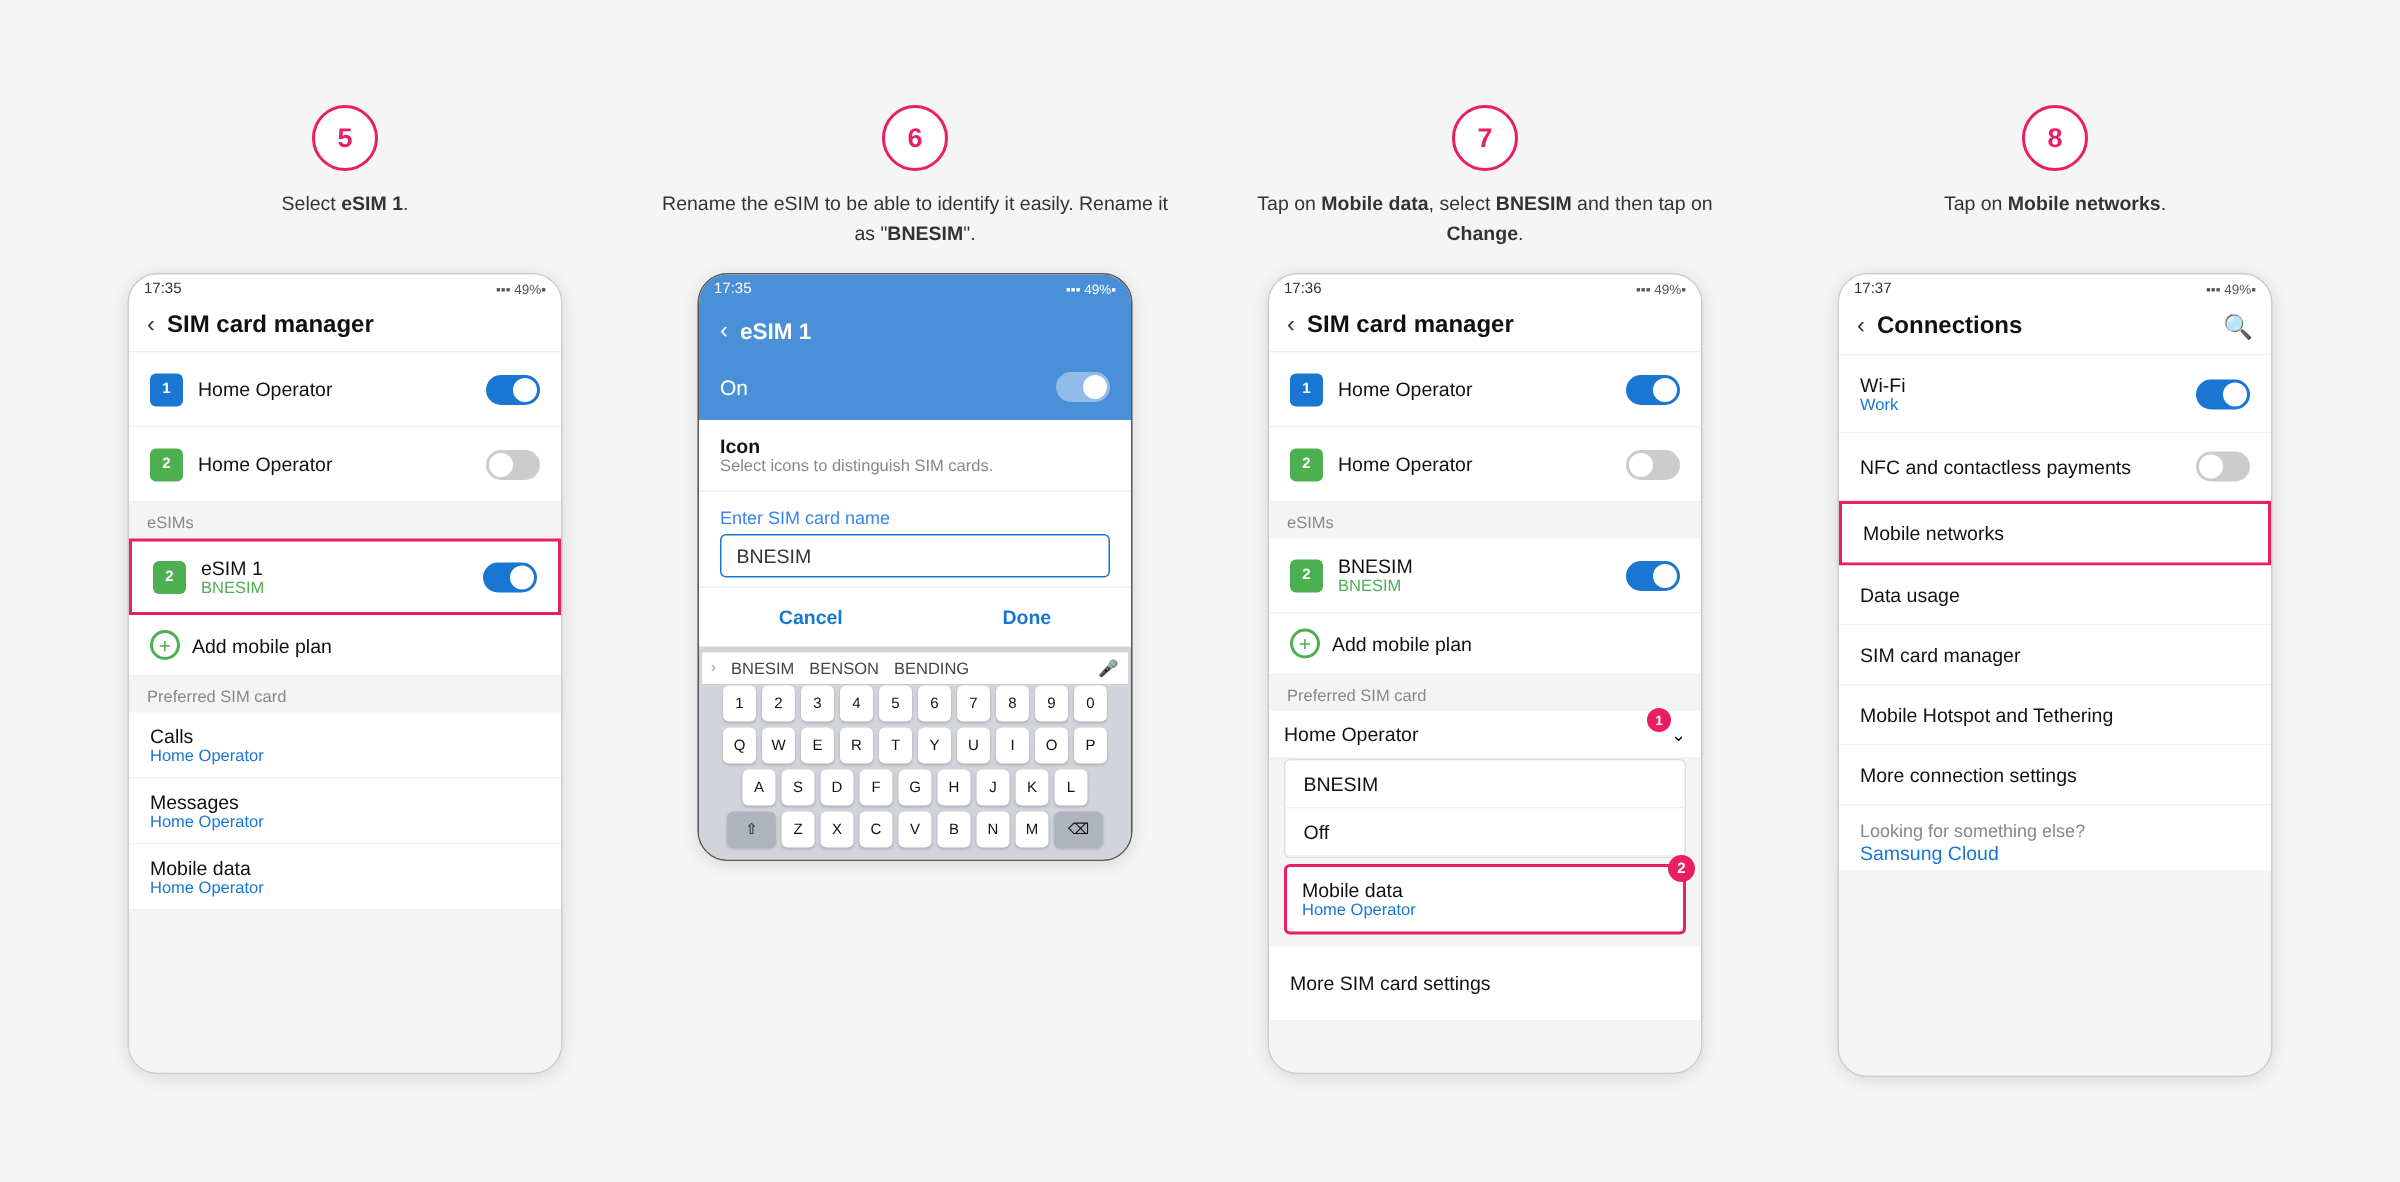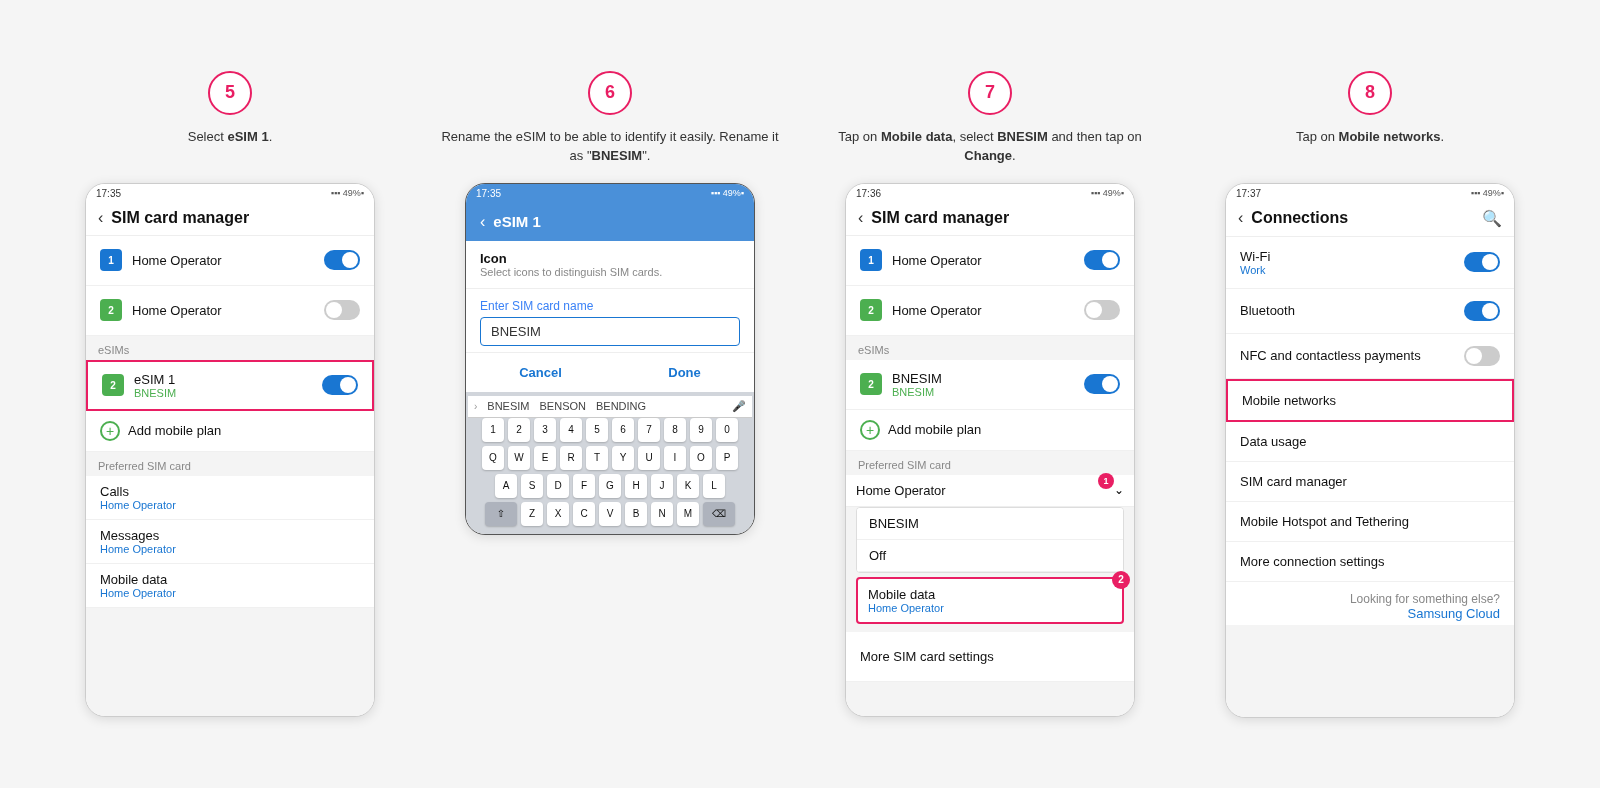--- a/index.html
+++ b/index.html
@@ -465,21 +465,20 @@
     }
 
     .samsung-cloud-link {
       color: #1976d2;
       font-size: 13px;
     }
 
     .looking-section {
       padding: 10px 14px 4px;
       background: white;
-      text-align: right;
     }
 
     .looking-section .looking-label {
       font-size: 12px;
       color: #888;
     }
   </style>
 </head>
 <body>
 
@@ -557,20 +556,24 @@
     </div>
 
     <div class="phone-mockup" style="border-color:#555;">
       <div class="phone-status-bar" style="background:#4a90d9; color:white;">
         <span class="status-time">17:35</span>
         <span class="status-icons" style="color:white;">▪▪▪ 49%▪</span>
       </div>
       <div class="phone-mockup-dark-header">
         <span class="back-arrow" style="color:white;">‹</span>
         <span class="header-title">eSIM 1</span>
+      </div>
+      <div class="esim-on-section">
+        <span class="esim-on-label">On</span>
+        <div class="toggle-white"></div>
       </div>
 
       <div class="icon-section">
         <div class="icon-label">Icon</div>
         <div class="icon-sublabel">Select icons to distinguish SIM cards.</div>
       </div>
 
 
       <div class="input-dialog">
         <div class="input-dialog-label">Enter SIM card name</div>
@@ -734,26 +737,20 @@
       <div class="phone-content">
 
         <div class="connections-list-item">
           <div class="conn-left">
             <div class="conn-label">Wi-Fi</div>
             <div class="conn-sub">Work</div>
           </div>
           <div class="toggle on"></div>
         </div>
 
-        <div class="connections-list-item">
-          <div class="conn-left">
-            <div class="conn-label">Bluetooth</div>
-          </div>
-          <div class="toggle on"></div>
-        </div>
 
         <div class="connections-list-item">
           <div class="conn-left">
             <div class="conn-label">NFC and contactless payments</div>
           </div>
           <div class="toggle off"></div>
         </div>
 
 
         <div class="connections-list-item highlighted-row">

